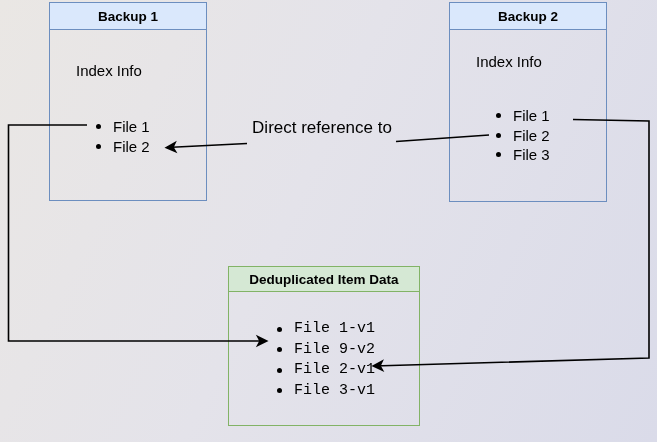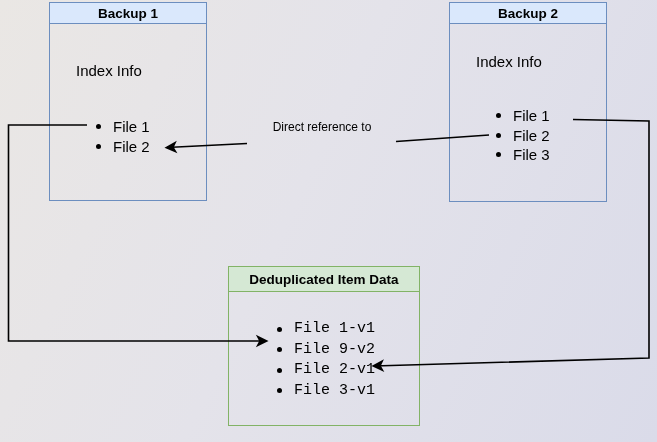--- a/index.html
+++ b/index.html
@@ -26,21 +26,21 @@
     font-weight: bold;
     font-size: 13.5px;
     text-align: center;
     display: flex;
     align-items: center;
     justify-content: center;
   }
   #backup1 { left: 49px; top: 2px; width: 158px; height: 199px; }
   #backup2 { left: 449px; top: 2px; width: 158px; height: 200px; }
   #dedup   { left: 228px; top: 266px; width: 192px; height: 160px; }
-  #backup1 .node-header, #backup2 .node-header { height: 21px; }
+  #backup1 .node-header, #backup2 .node-header { height: 27px; }
   #dedup .node-header { height: 25px; }
 
   .subtitle {
     position: absolute;
     left: 26px;
     font-size: 15px;
     white-space: nowrap;
   }
   #backup1 .subtitle { top: 59px; }
   #backup2 .subtitle { top: 50px; }
@@ -68,21 +68,21 @@
     background: #000;
     margin-right: 12px;
     flex: 0 0 auto;
   }
   #annotation {
     position: absolute;
     left: 232px;
     top: 119px;
     width: 180px;
     text-align: center;
-    font-size: 12px;
+    font-size: 17px;
     line-height: 17.5px;
   }
   svg#edges {
     position: absolute;
     left: 0; top: 0;
     width: 657px; height: 442px;
     pointer-events: none;
   }
   svg#edges path.edge {
     fill: none;

